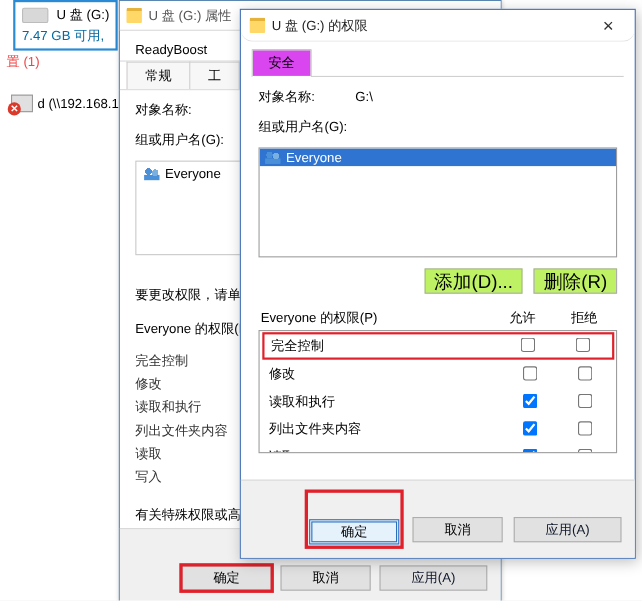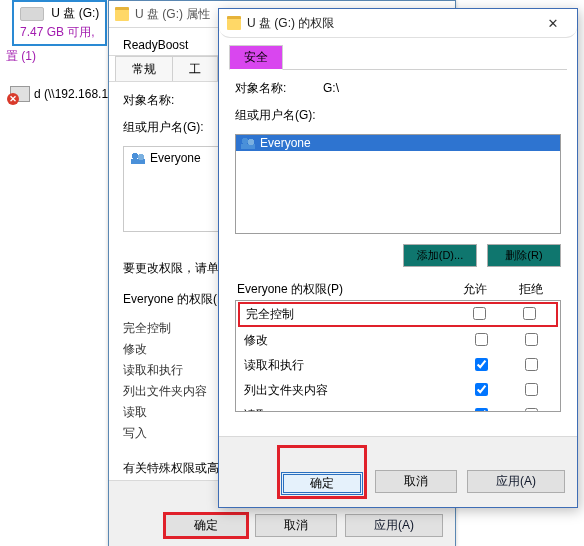--- a/index.html
+++ b/index.html
@@ -20,28 +20,28 @@
     background: #fff;
   }
   .drive-item {
     position: absolute;
     left: 12px; top: 0px;
     padding: 3px 6px;
     background: #fff;
     border: 2px solid #2a8ad4;
   }
   .drive-item .title { color: #000; }
-  .drive-item .sub { color: #a21caf; margin-top: 2px; }
+  .drive-item .sub { color: #0369a1; margin-top: 2px; }
   .drive-icon {
     display:inline-block; width:22px; height:12px; background:#d8d8d8;
     border-radius:2px; margin-right:4px; vertical-align:middle;
     border:1px solid #bcbcbc;
   }
   .blue-label {
-    position:absolute; left:0; top:44px; color:#a21caf;
+    position:absolute; left:0; top:44px; color:#ef4444;
     padding:4px 6px;
   }
   .net-item {
     position:absolute; left:10px; top:86px;
     display:flex; align-items:center; gap:4px;
   }
   .net-icon {
     width:18px; height:14px; background:#e0e0e0; border:1px solid #999;
     position:relative;
   }
@@ -154,21 +154,21 @@
   .userline3 {
     display:flex; align-items:center; gap:4px; padding:1px 4px;
     background:#2e74d0; color:#fff;
   }
   .btnrow3 {
     display:flex; justify-content:flex-end; gap:10px;
     margin-top:10px;
   }
   .btn3 {
     min-width:74px; height:23px; border:1px solid #adadad;
-    background:#0f766e; font-size:11px; font-family:inherit;
+    background:#bef264; font-size:17px; font-family:inherit;
     cursor:pointer; padding:0 8px;
   }
   .permhead {
     display:flex; margin-top:14px; padding:0 2px;
   }
   .permhead .lab { flex:1; }
   .permhead .col { width:56px; text-align:center; }
   .permgrid {
     border:1px solid #9d9d9d; height:110px; overflow-y:scroll;
     margin-top:2px; position:relative;

